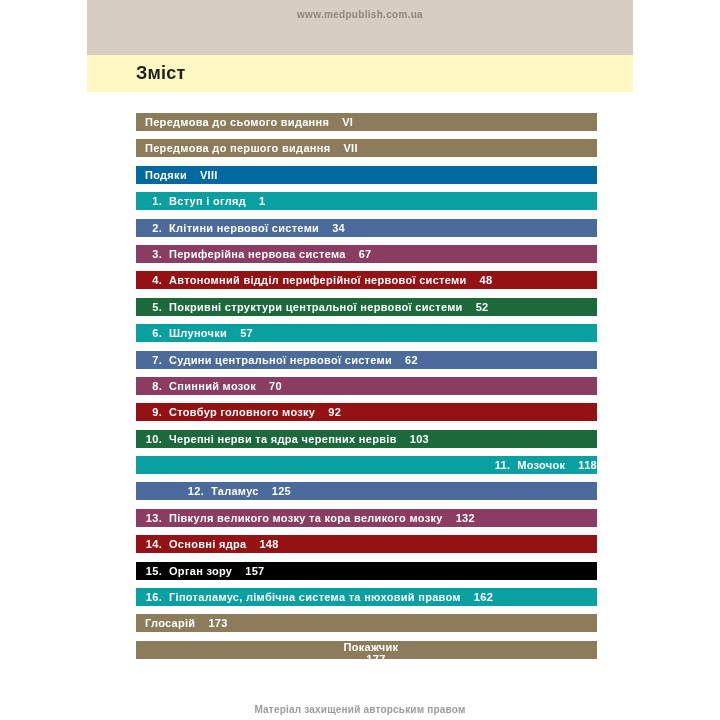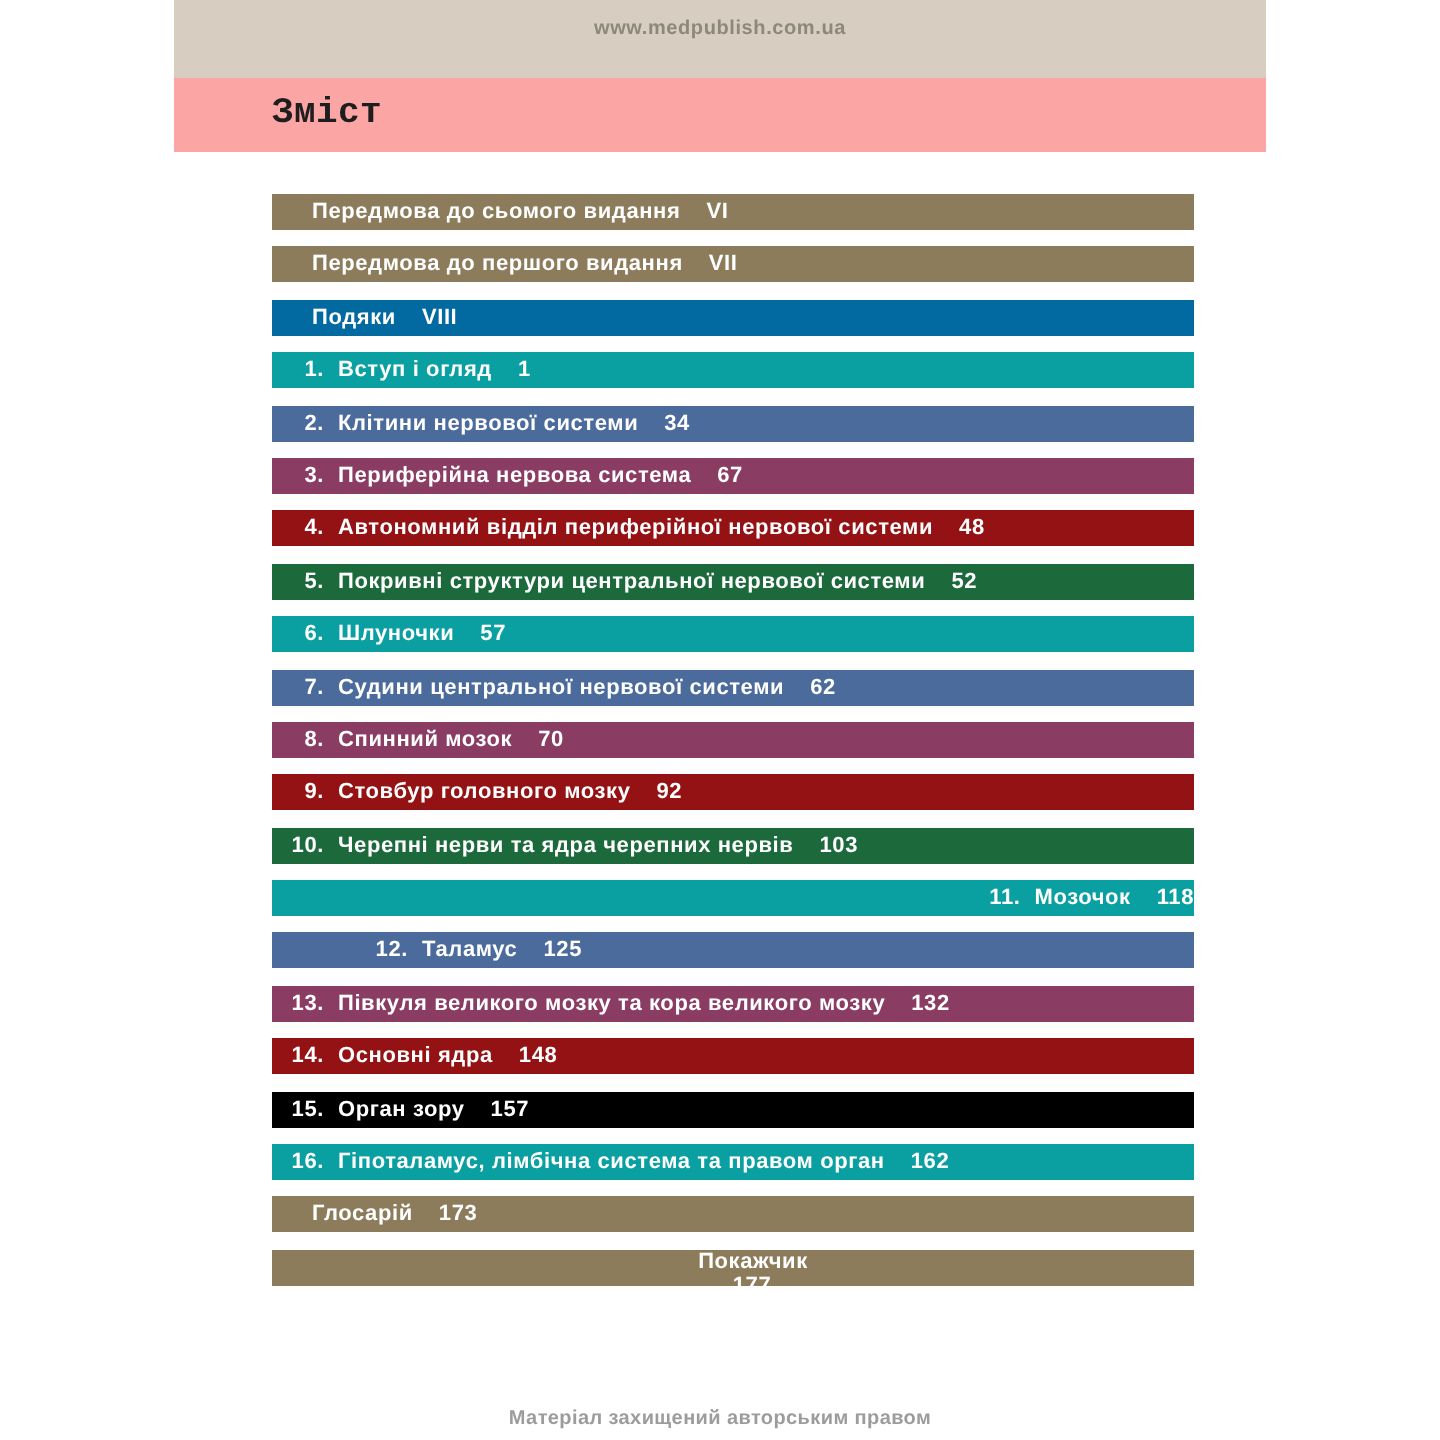--- a/index.html
+++ b/index.html
@@ -10,36 +10,35 @@
   }
   .page {
     position: relative;
     width: 546px;
     height: 720px;
     margin: 0 auto;
     background: #ffffff;
     overflow: hidden;
   }
   .top-band {
-    height: 39px;
+    height: 55px;
     background: #d7cdc0;
     text-align: center;
     padding-top: 4px;
   }
   .site-url {
     font-size: 10px;
     font-weight: bold;
     color: #8e887c;
     letter-spacing: 0.3px;
   }
   .title-band {
     height: 37px;
-    background: #fca5a5;
+    background: #fef9c3;
     padding: 8px 0 0 49px;
-    font-family: Liberation Mono, monospace;
   }
   .page-title {
     font-size: 18px;
     font-weight: bold;
     color: #1e1e1e;
     letter-spacing: 0.2px;
   }
   .toc {
     padding: 21px 36px 0 49px;
   }
@@ -57,21 +56,21 @@
   }
   .bar .num {
     width: 20px;
     text-align: right;
     flex: 0 0 auto;
   }
   .bar .label {
     margin-left: 7px;
   }
   .bar.no-num .label {
-    margin-left: 14px;
+    margin-left: 3px;
   }
   .bar .pg {
     margin-left: 13px;
   }
   .footer {
     position: absolute;
     left: 0;
     bottom: 5px;
     width: 100%;
     text-align: center;
@@ -180,21 +179,21 @@
     <span class="label">Основні ядра</span>
     <span class="pg">148</span>
   </div>
       <div class="bar" style="background: #000000;">
     <span class="num">15.</span>
     <span class="label">Орган зору</span>
     <span class="pg">157</span>
   </div>
       <div class="bar" style="background: rgb(10, 159, 161);">
     <span class="num">16.</span>
-    <span class="label">Гіпоталамус, лімбічна система та правом орган</span>
+    <span class="label">Гіпоталамус, лімбічна система та нюховий правом</span>
     <span class="pg">162</span>
   </div>
       <div class="bar no-num" style="background: rgb(141, 124, 92);">
 
     <span class="label">Глосарій</span>
     <span class="pg">173</span>
   </div>
       <div class="bar no-num" style="background: rgb(141, 124, 92); flex-direction: column;">
 
     <span class="label">Покажчик</span>

